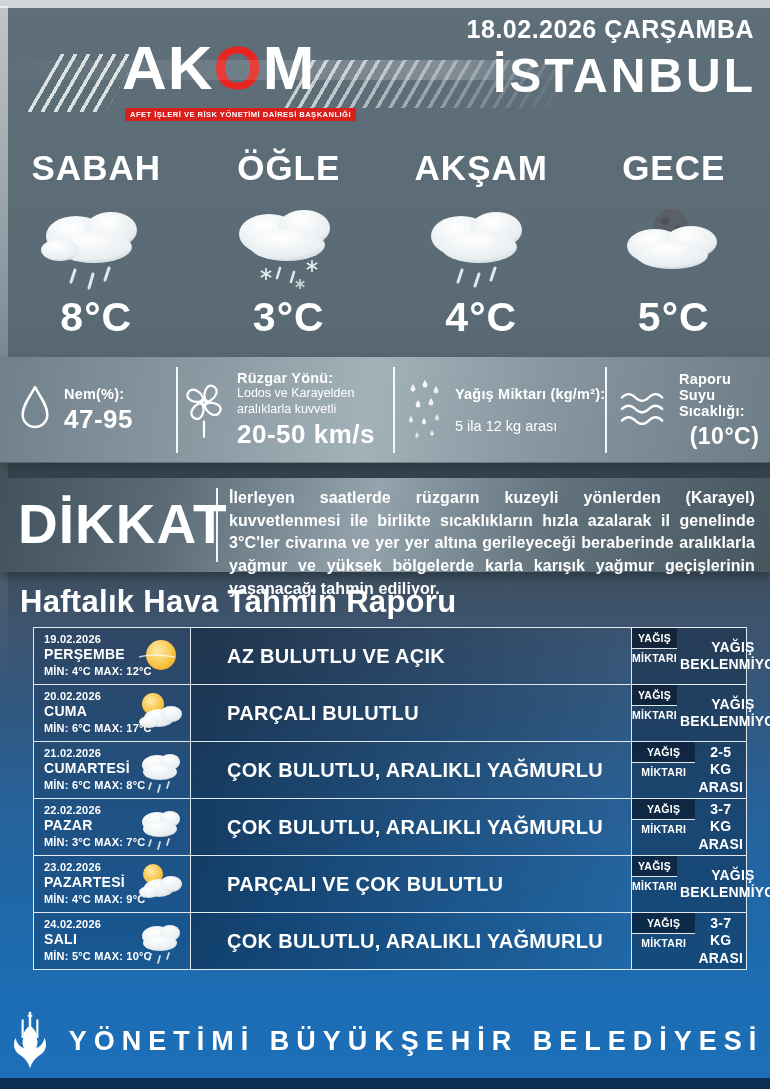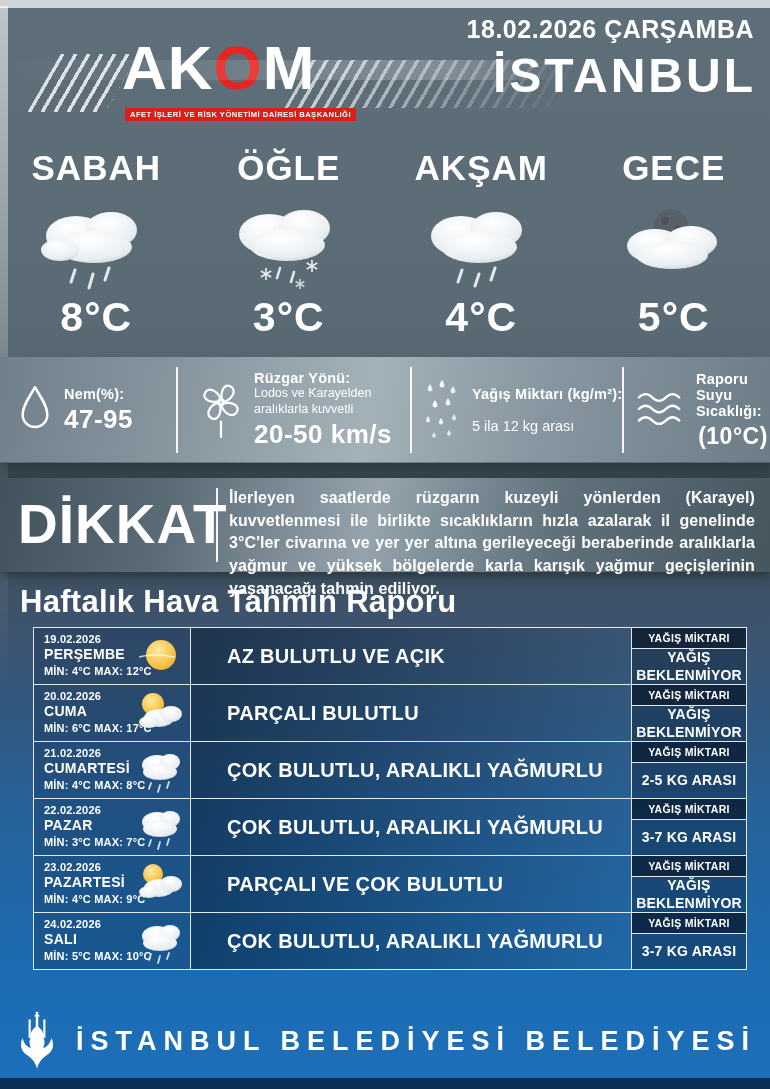--- a/index.html
+++ b/index.html
@@ -39,21 +39,21 @@
   .period-icon{height:104px;margin-top:4px;display:flex;align-items:center;justify-content:center;}
   .period-icon svg{width:138px;height:100px;}
   .period-temp{font-size:41px;font-weight:700;letter-spacing:1px;margin-top:-2px;}
   
   #cond-band{left:0;top:357px;width:770px;height:106px;display:flex;
     background:linear-gradient(100deg,#70808a 0%,#8997a1 25%,#a3b1b8 48%,#8796a0 70%,#6d7d87 100%);
     box-shadow:0 6px 10px rgba(0,0,0,.22);}
   .cond{position:relative;display:flex;align-items:center;}
   .cond-div::after{content:"";position:absolute;right:0;top:10px;bottom:10px;width:2px;background:rgba(255,255,255,.92);}
   #cond-1{width:162px;padding-left:16px;}
-  #cond-2{width:214px;padding-left:12px;margin-left:8px;}
+  #cond-2{width:214px;padding-left:3px;}
   #cond-3{width:202px;padding-left:10px;}
   #cond-4{flex:1;padding-left:12px;}
   .cond-icon{flex:0 0 auto;display:flex;align-items:center;justify-content:center;}
   .cond-text{margin-left:10px;}
   .cond-label{font-size:14.5px;font-weight:600;letter-spacing:.2px;}
   .cond-desc{font-size:12.5px;font-weight:400;line-height:1.25;}
   .cond-value-lg{font-size:26px;font-weight:600;letter-spacing:.5px;margin-top:2px;}
   .cond-value-md{font-size:23px;font-weight:600;letter-spacing:.5px;margin-top:4px;text-align:center;}
   .cond-value-sm{font-size:14.5px;font-weight:500;margin-top:16px;}
   
@@ -74,21 +74,21 @@
     background:rgba(16,44,76,.30);}
   .wdate{font-size:11px;font-weight:700;letter-spacing:.2px;}
   .wday{font-size:14px;font-weight:600;margin-top:1px;letter-spacing:.3px;}
   .wminmax{font-size:11px;font-weight:700;margin-top:3px;letter-spacing:.2px;white-space:nowrap;}
   .wicon{position:absolute;right:3px;top:50%;transform:translateY(-50%);width:58px;height:50px;}
   .wicon svg{width:58px;height:50px;}
   .wcell-desc{flex:1;display:flex;align-items:center;box-sizing:border-box;padding-left:36px;
     border-left:1px solid #e2e9ee;border-right:1px solid #e2e9ee;
     background:linear-gradient(90deg,rgba(5,24,46,.52),rgba(48,90,130,.16));
     font-size:20px;font-weight:700;letter-spacing:.3px;}
-  .wcell-amt{width:114px;display:flex;flex-direction:column;background:rgba(10,30,56,.42);}
+  .wcell-amt{width:114px;display:flex;flex-direction:row;background:rgba(10,30,56,.42);}
   .wamt-head{height:20px;line-height:20px;text-align:center;font-size:10.5px;font-weight:700;
     letter-spacing:.3px;background:rgba(5,16,32,.55);border-bottom:1px solid #e2e9ee;}
   .wamt-val{flex:1;display:flex;align-items:center;justify-content:center;text-align:center;
     font-size:14px;font-weight:600;line-height:1.22;padding:0 3px;letter-spacing:.2px;}
   
   #footer{left:0;top:1004px;width:770px;height:74px;display:flex;align-items:center;justify-content:center;gap:16px;}
   #footer-logo svg{width:46px;height:62px;display:block;}
   #footer-text{font-size:27px;font-weight:700;letter-spacing:7px;white-space:nowrap;}
   #bottom-strip{left:0;bottom:0;width:770px;height:11px;background:#0c2e52;}
 </style>
@@ -337,21 +337,21 @@
       <div class="wcell-amt">
         <div class="wamt-head">YAĞIŞ MİKTARI</div>
         <div class="wamt-val">YAĞIŞ BEKLENMİYOR</div>
       </div>
     </div>
 
     <div class="wrow">
       <div class="wcell-day">
         <div class="wdate">21.02.2026</div>
         <div class="wday">CUMARTESİ</div>
-        <div class="wminmax">MİN: 4°C MAX: 8°C</div>
+        <div class="wminmax">MİN: 6°C MAX: 8°C</div>
         <div class="wicon">
           <svg viewBox="0 0 58 50">
             <ellipse cx="28" cy="20" rx="15" ry="10" fill="url(#gCloud)"></ellipse>
             <ellipse cx="41" cy="17" rx="10" ry="8" fill="url(#gCloud)"></ellipse>
             <ellipse cx="31" cy="27" rx="17" ry="8" fill="url(#gCloud)"></ellipse>
             <g stroke="#e9eff2" stroke-width="1.8" stroke-linecap="round" opacity=".9">
               <line x1="22" y1="38" x2="20" y2="44"></line>
               <line x1="31" y1="40" x2="29" y2="47"></line>
               <line x1="40" y1="37" x2="38" y2="43"></line>
             </g>
@@ -443,18 +443,18 @@
         <g fill="#ffffff">
           <rect x="28.4" y="2" width="3.2" height="34"></rect>
           <rect x="27" y="6" width="6" height="2.4"></rect>
           <rect x="19" y="12" width="2.8" height="24"></rect>
           <rect x="38.2" y="12" width="2.8" height="24"></rect>
           <path d="M30,20 q9,6 9,15 l-18,0 q0,-9 9,-15 Z"></path>
           <path d="M11,36 q-6,15 7,23 q9,6 12,17 q3,-11 12,-17 q13,-8 7,-23 q-3,11 -11,13 q6,-13 -8,-21 q-14,8 -8,21 q-8,-2 -11,-13 Z"></path>
         </g>
       </svg>
     </div>
-    <div id="footer-text">İSTANBUL BELEDİYESİ BELEDİYESİ</div>
+    <div id="footer-text">YÖNETİMİ BÜYÜKŞEHİR BELEDİYESİ</div>
   </div>
 
   <div class="abs" id="bottom-strip"></div>
 
 </div>
 
 </body></html>

